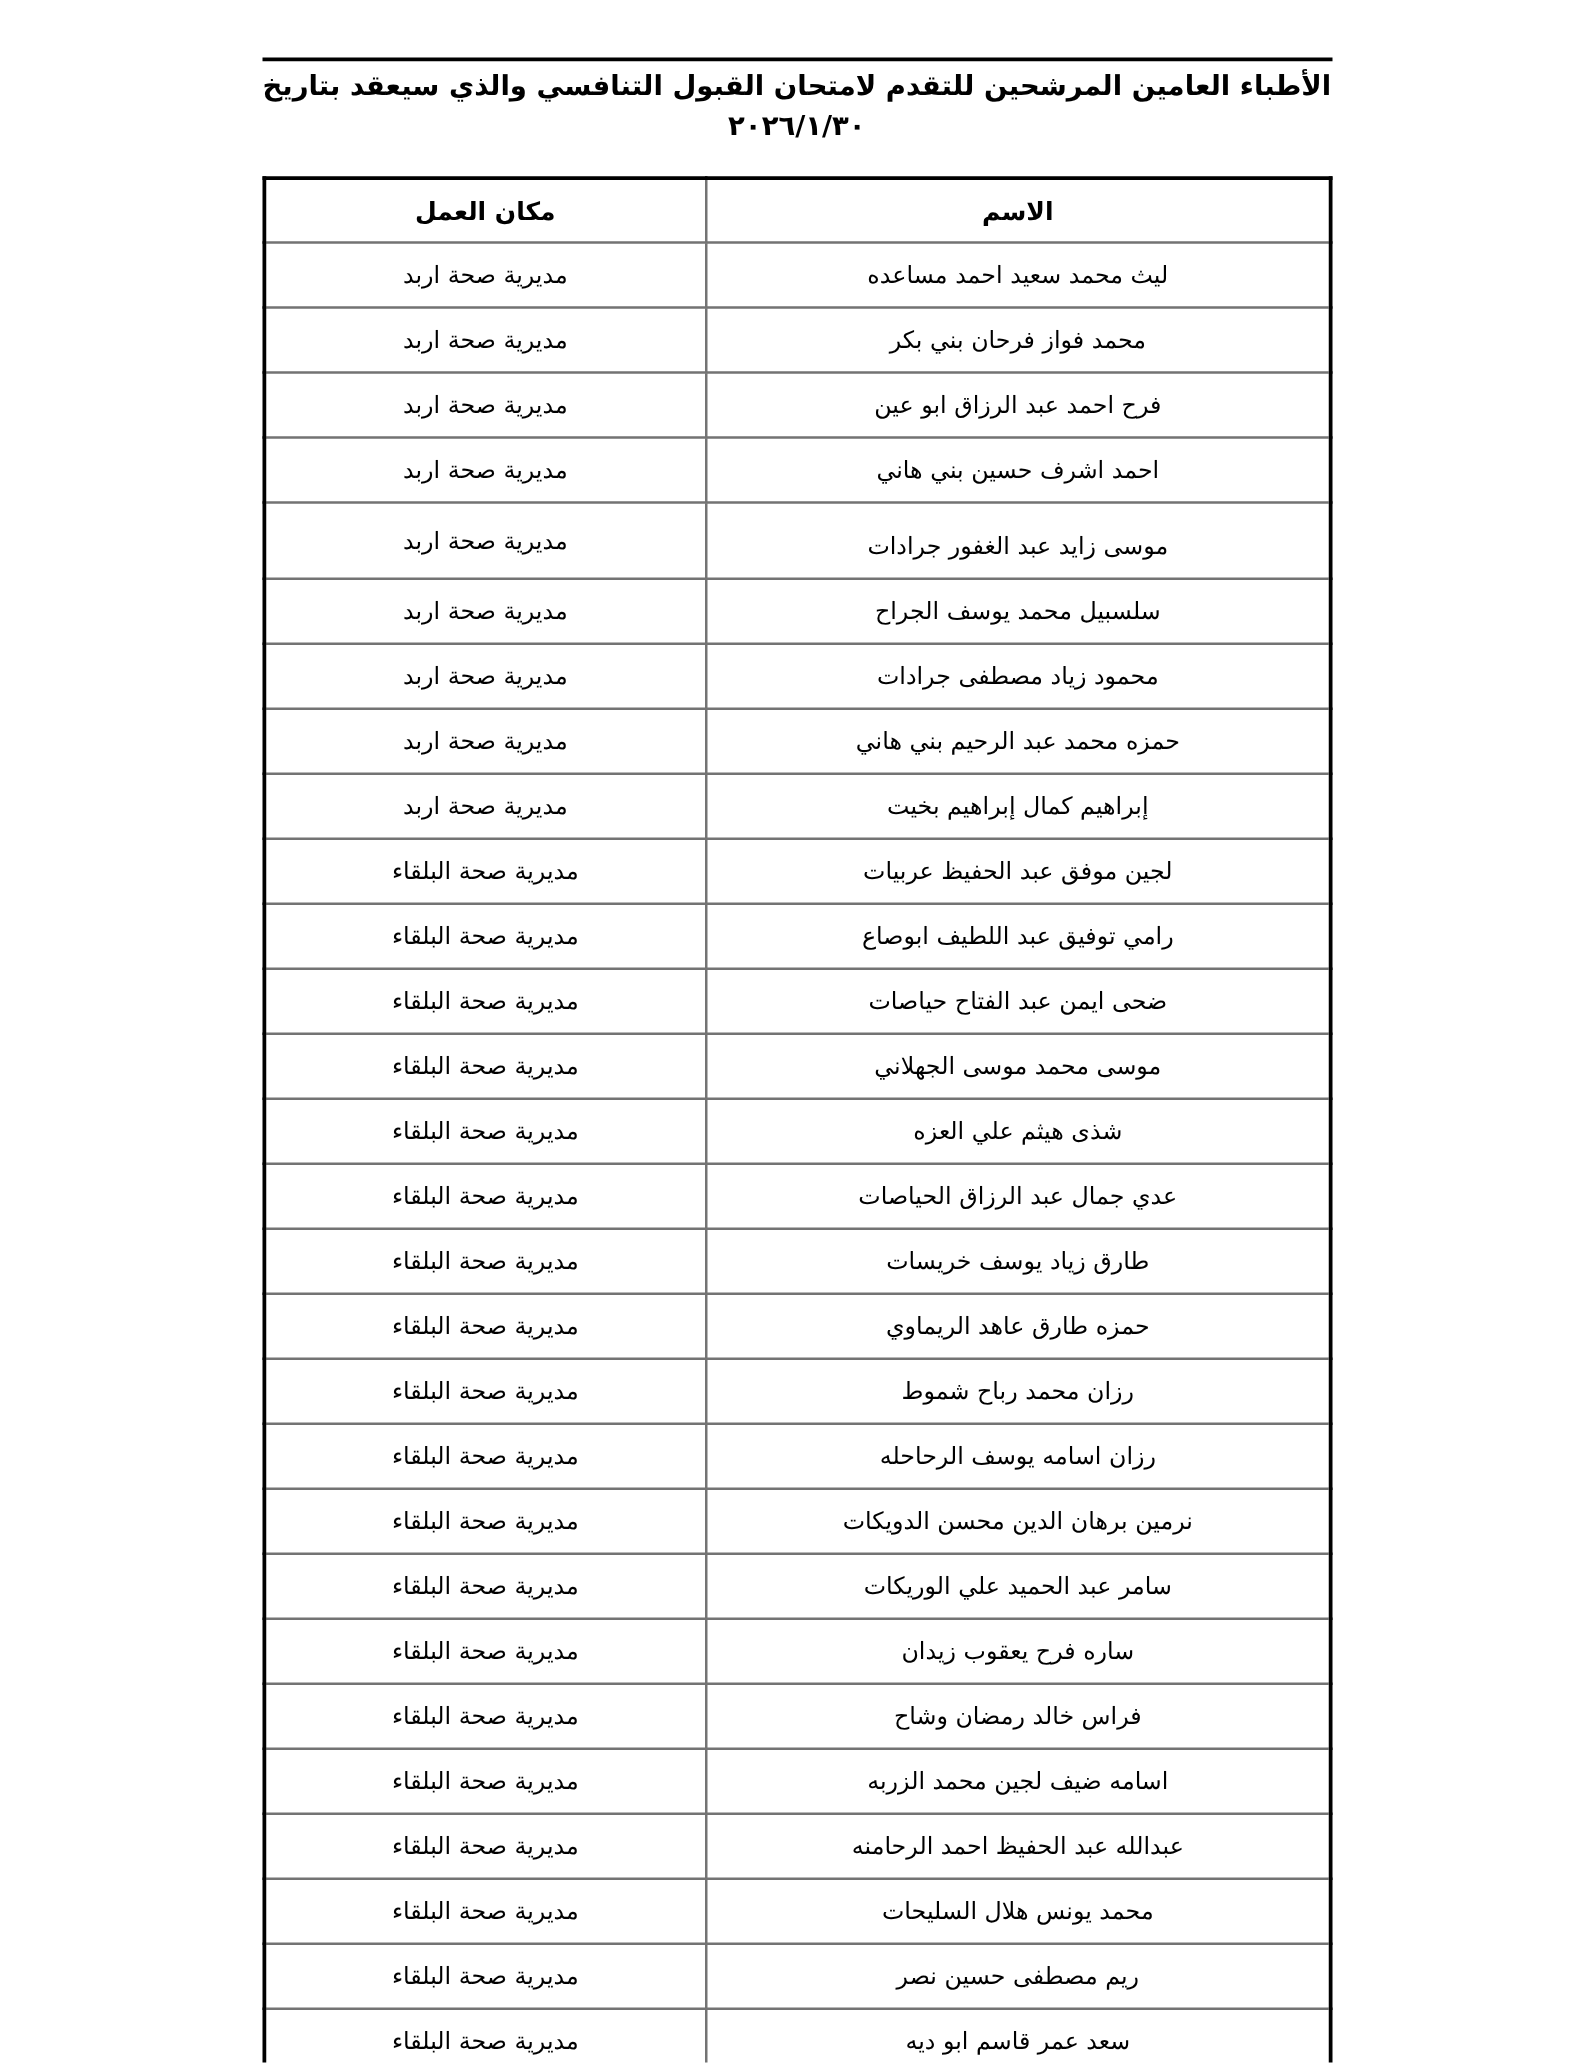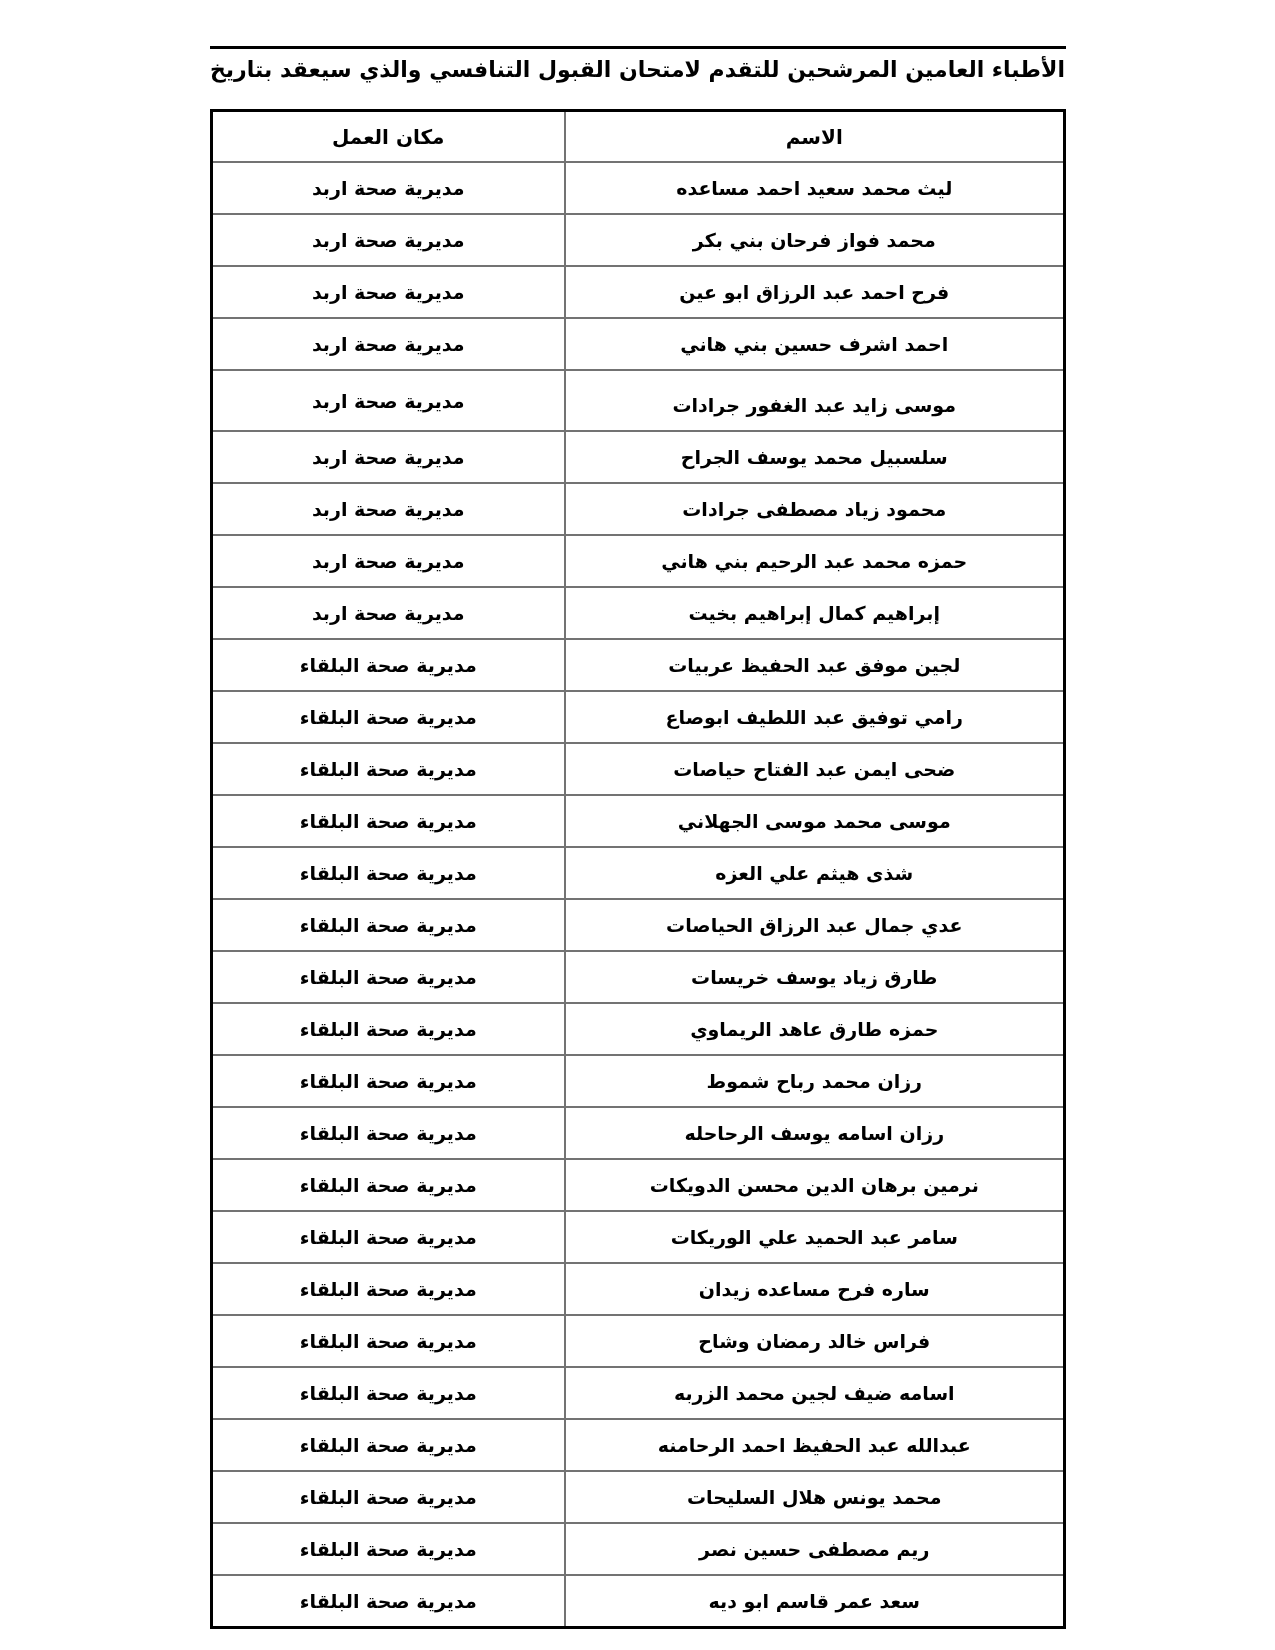--- a/index.html
+++ b/index.html
@@ -58,40 +58,41 @@
     overflow: hidden;
   }
   table.roster thead th {
     height: 47px;
     font-size: 20px;
     font-weight: bold;
   }
   table.roster td {
     height: 48px;
     font-size: 19px;
-    font-weight: bold;
+    font-weight: normal;
   }
   col.col-name  { width: 58.5%; }
   col.col-place { width: 41.5%; }
   td.bold-name {
     font-weight: bold;
     font-size: 20px;
     padding-top: 10px;
   }
 </style>
 </head>
 <body>
 
 <div class="page">
   <div class="content">
 
     <div class="top-rule"></div>
 
     <div class="doc-title">الأطباء العامين المرشحين للتقدم لامتحان القبول التنافسي والذي سيعقد بتاريخ</div>
 
+    <div class="doc-date">٢٠٢٦/١/٣٠</div>
 
     <table class="roster">
       <colgroup>
         <col class="col-name">
         <col class="col-place">
       </colgroup>
       <thead>
         <tr>
           <th>الاسم</th>
           <th>مكان العمل</th>
@@ -197,21 +198,21 @@
     <td>نرمين برهان الدين محسن الدويكات</td>
     <td>مديرية صحة البلقاء</td>
   </tr>
 
   <tr>
     <td>سامر عبد الحميد علي الوريكات</td>
     <td>مديرية صحة البلقاء</td>
   </tr>
 
   <tr>
-    <td>ساره فرح مساعده زيدان</td>
+    <td>ساره فرح يعقوب زيدان</td>
     <td>مديرية صحة البلقاء</td>
   </tr>
 
   <tr>
     <td>فراس خالد رمضان وشاح</td>
     <td>مديرية صحة البلقاء</td>
   </tr>
 
   <tr>
     <td>اسامه ضيف لجين محمد الزربه</td>

